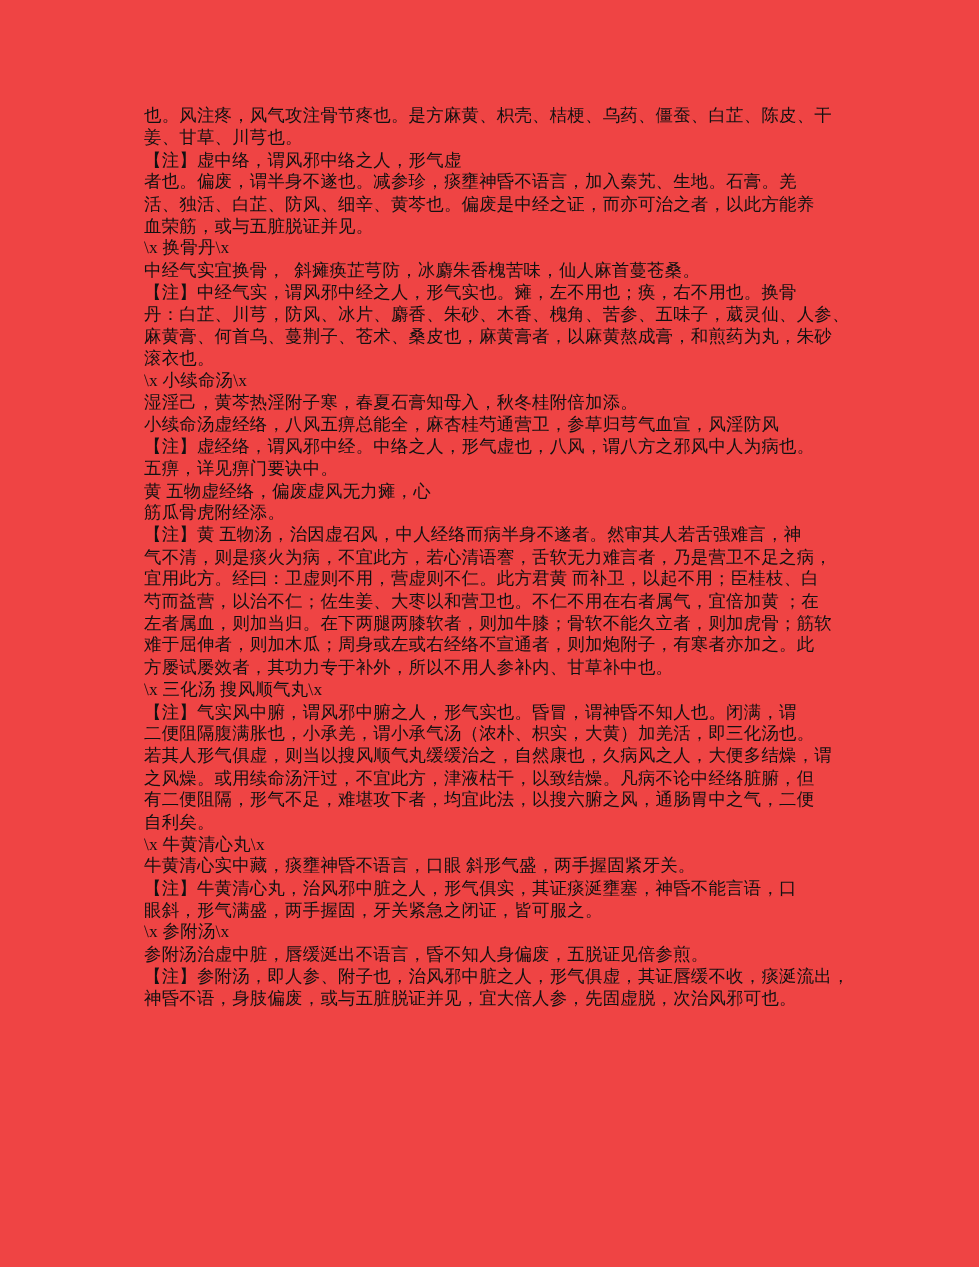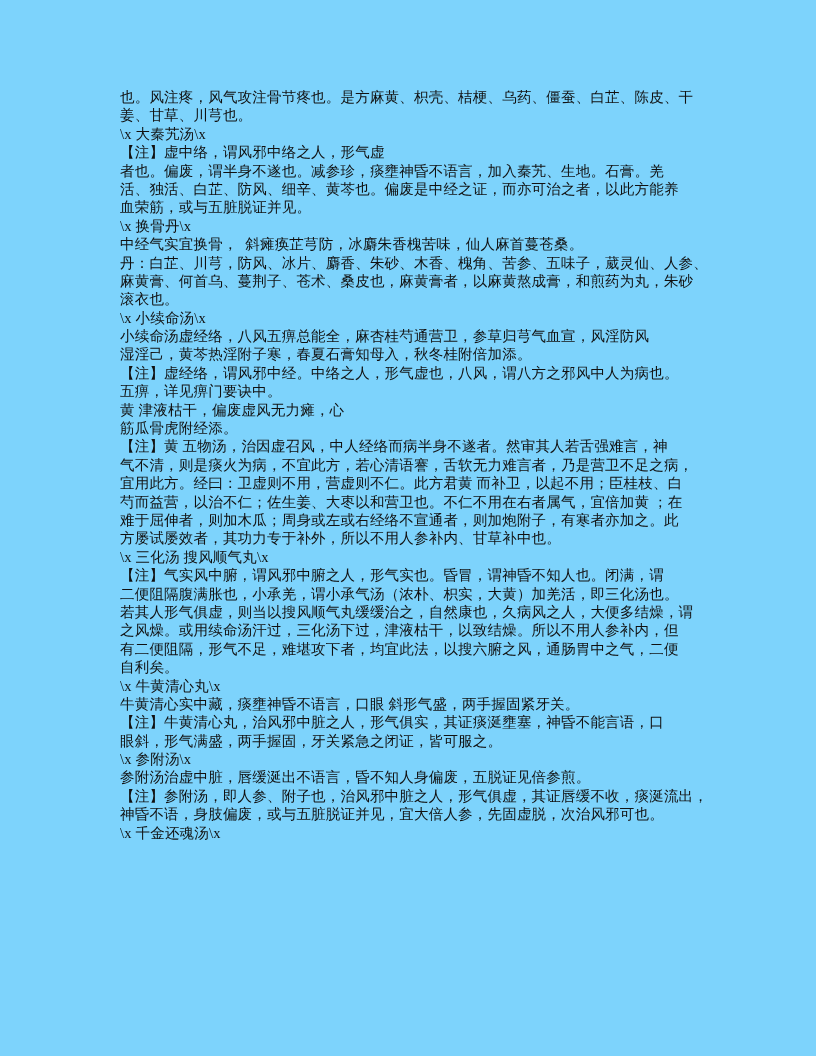--- a/index.html
+++ b/index.html
@@ -11,21 +11,21 @@
     width: 816px;
     height: 1056px;
     position: relative;
     overflow: hidden;
   }
   .page {
     position: absolute;
     left: 0; top: 0;
     width: 816px;
     height: 1056px;
-    background: #7dd3fc;
+    background: #ef4444;
   }
   .text-block {
     position: absolute;
     left: 120px;
     top: 88px;
     width: 610px;
     font-family: "Liberation Serif", "DejaVu Serif", serif;
     font-size: 14.5px;
     line-height: 18.4px;
     color: #111111;
@@ -36,53 +36,53 @@
     letter-spacing: 0.2px;
   }
 </style>
 </head>
 <body>
 
 <div class="page">
   <div class="text-block">
       <div class="line">也。风注疼，风气攻注骨节疼也。是方麻黄、枳壳、桔梗、乌药、僵蚕、白芷、陈皮、干</div>
       <div class="line">姜、甘草、川芎也。</div>
-      <div class="line">\x 大秦艽汤\x</div>
       <div class="line">【注】虚中络，谓风邪中络之人，形气虚</div>
       <div class="line">者也。偏废，谓半身不遂也。减参珍，痰壅神昏不语言，加入秦艽、生地。石膏。羌</div>
       <div class="line">活、独活、白芷、防风、细辛、黄芩也。偏废是中经之证，而亦可治之者，以此方能养</div>
       <div class="line">血荣筋，或与五脏脱证并见。</div>
       <div class="line">\x 换骨丹\x</div>
       <div class="line">中经气实宜换骨，  斜瘫痪芷芎防，冰麝朱香槐苦味，仙人麻首蔓苍桑。</div>
+      <div class="line">【注】中经气实，谓风邪中经之人，形气实也。瘫，左不用也；痪，右不用也。换骨</div>
       <div class="line">丹：白芷、川芎，防风、冰片、麝香、朱砂、木香、槐角、苦参、五味子，葳灵仙、人参、</div>
       <div class="line">麻黄膏、何首乌、蔓荆子、苍术、桑皮也，麻黄膏者，以麻黄熬成膏，和煎药为丸，朱砂</div>
       <div class="line">滚衣也。</div>
       <div class="line">\x 小续命汤\x</div>
+      <div class="line">湿淫己，黄芩热淫附子寒，春夏石膏知母入，秋冬桂附倍加添。</div>
       <div class="line">小续命汤虚经络，八风五痹总能全，麻杏桂芍通营卫，参草归芎气血宣，风淫防风</div>
-      <div class="line">湿淫己，黄芩热淫附子寒，春夏石膏知母入，秋冬桂附倍加添。</div>
       <div class="line">【注】虚经络，谓风邪中经。中络之人，形气虚也，八风，谓八方之邪风中人为病也。</div>
       <div class="line">五痹，详见痹门要诀中。</div>
-      <div class="line">黄 津液枯干，偏废虚风无力瘫，心</div>
+      <div class="line">黄 五物虚经络，偏废虚风无力瘫，心</div>
       <div class="line">筋瓜骨虎附经添。</div>
       <div class="line">【注】黄 五物汤，治因虚召风，中人经络而病半身不遂者。然审其人若舌强难言，神</div>
       <div class="line">气不清，则是痰火为病，不宜此方，若心清语謇，舌软无力难言者，乃是营卫不足之病，</div>
       <div class="line">宜用此方。经曰：卫虚则不用，营虚则不仁。此方君黄 而补卫，以起不用；臣桂枝、白</div>
       <div class="line">芍而益营，以治不仁；佐生姜、大枣以和营卫也。不仁不用在右者属气，宜倍加黄 ；在</div>
+      <div class="line">左者属血，则加当归。在下两腿两膝软者，则加牛膝；骨软不能久立者，则加虎骨；筋软</div>
       <div class="line">难于屈伸者，则加木瓜；周身或左或右经络不宣通者，则加炮附子，有寒者亦加之。此</div>
       <div class="line">方屡试屡效者，其功力专于补外，所以不用人参补内、甘草补中也。</div>
       <div class="line">\x 三化汤 搜风顺气丸\x</div>
       <div class="line">【注】气实风中腑，谓风邪中腑之人，形气实也。昏冒，谓神昏不知人也。闭满，谓</div>
       <div class="line">二便阻隔腹满胀也，小承羌，谓小承气汤（浓朴、枳实，大黄）加羌活，即三化汤也。</div>
       <div class="line">若其人形气俱虚，则当以搜风顺气丸缓缓治之，自然康也，久病风之人，大便多结燥，谓</div>
-      <div class="line">之风燥。或用续命汤汗过，三化汤下过，津液枯干，以致结燥。所以不用人参补内，但</div>
+      <div class="line">之风燥。或用续命汤汗过，不宜此方，津液枯干，以致结燥。凡病不论中经络脏腑，但</div>
       <div class="line">有二便阻隔，形气不足，难堪攻下者，均宜此法，以搜六腑之风，通肠胃中之气，二便</div>
       <div class="line">自利矣。</div>
       <div class="line">\x 牛黄清心丸\x</div>
       <div class="line">牛黄清心实中藏，痰壅神昏不语言，口眼 斜形气盛，两手握固紧牙关。</div>
       <div class="line">【注】牛黄清心丸，治风邪中脏之人，形气俱实，其证痰涎壅塞，神昏不能言语，口</div>
       <div class="line">眼斜，形气满盛，两手握固，牙关紧急之闭证，皆可服之。</div>
       <div class="line">\x 参附汤\x</div>
       <div class="line">参附汤治虚中脏，唇缓涎出不语言，昏不知人身偏废，五脱证见倍参煎。</div>
       <div class="line">【注】参附汤，即人参、附子也，治风邪中脏之人，形气俱虚，其证唇缓不收，痰涎流出，</div>
       <div class="line">神昏不语，身肢偏废，或与五脏脱证并见，宜大倍人参，先固虚脱，次治风邪可也。</div>
-      <div class="line">\x 千金还魂汤\x</div>
     </div>
 </div>
 
 </body></html>

